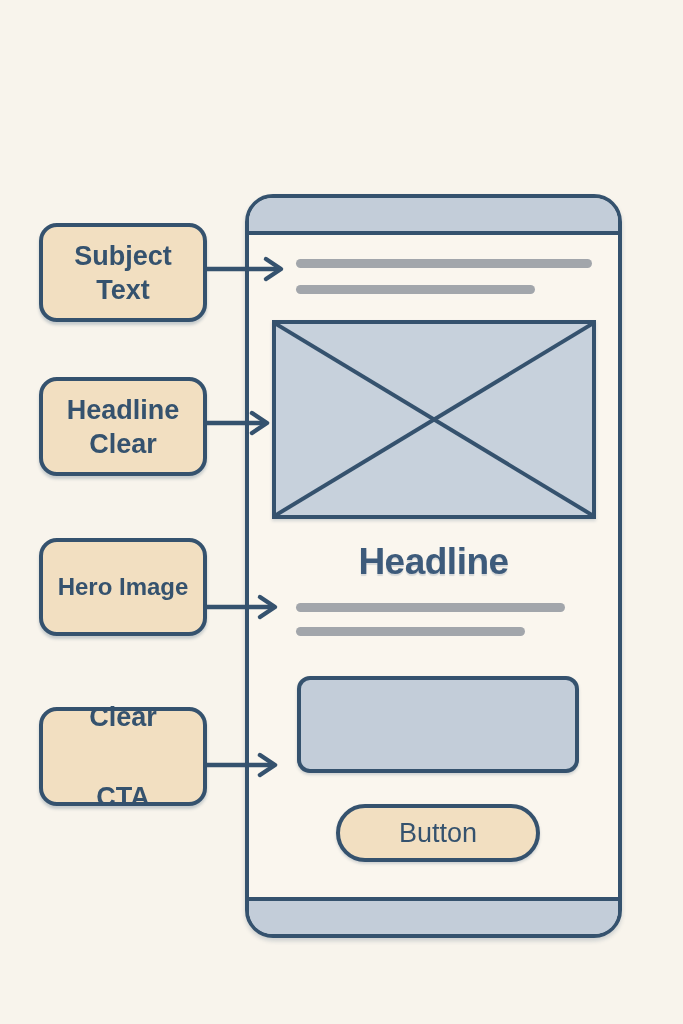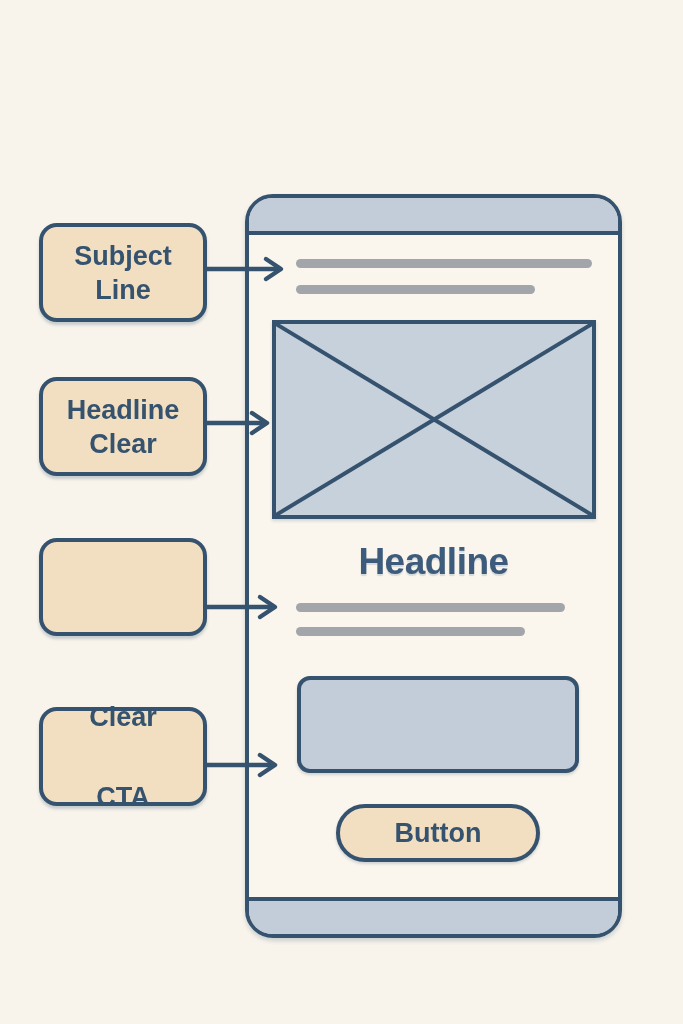--- a/index.html
+++ b/index.html
@@ -88,21 +88,21 @@
     box-shadow:0 2px 3px rgba(53,82,110,0.22);
   }
   .button-pill{
     position:absolute;left:87px;top:606px;
     width:204px;height:58px;
     background:var(--tan-fill);
     border:4px solid var(--navy);
     border-radius:29px;
     display:flex;align-items:center;justify-content:center;
     color:var(--navy);
-    font-weight:700;font-size:27px;
+    font-weight:400;font-size:27px;
     box-shadow:0 2px 3px rgba(53,82,110,0.22);
   }
 
   
   .label-box{
     position:absolute;left:39px;width:168px;height:99px;
     background:var(--tan-fill);
     border:4px solid var(--navy);
     border-radius:18px;
     display:flex;flex-direction:column;align-items:center;justify-content:center;
@@ -126,27 +126,28 @@
   .ar-4{left:204px;top:751px;width:75px;}
 </style>
 </head>
 <body>
 
 <div class="canvas">
 
 
   <div class="label-box lb-1">
     <span>Subject</span>
-    <span>Line</span>
+    <span>Text</span>
   </div>
   <div class="label-box lb-2">
     <span>Headline</span>
     <span>Clear</span>
   </div>
   <div class="label-box small lb-3">
+    <span>Hero Image</span>
   </div>
   <div class="label-box lb-4">
     <span>Clear</span>
     <span>CTA</span>
   </div>
 
   <div class="arrow ar-1">
     <svg width="80" height="28" viewBox="0 0 80 28">
       <line x1="0" y1="14" x2="74" y2="14" stroke="#35526e" stroke-width="4.5"></line>
       <polyline points="61,4 76,14 61,24" fill="none" stroke="#35526e" stroke-width="4.5" stroke-linecap="round" stroke-linejoin="round"></polyline>

